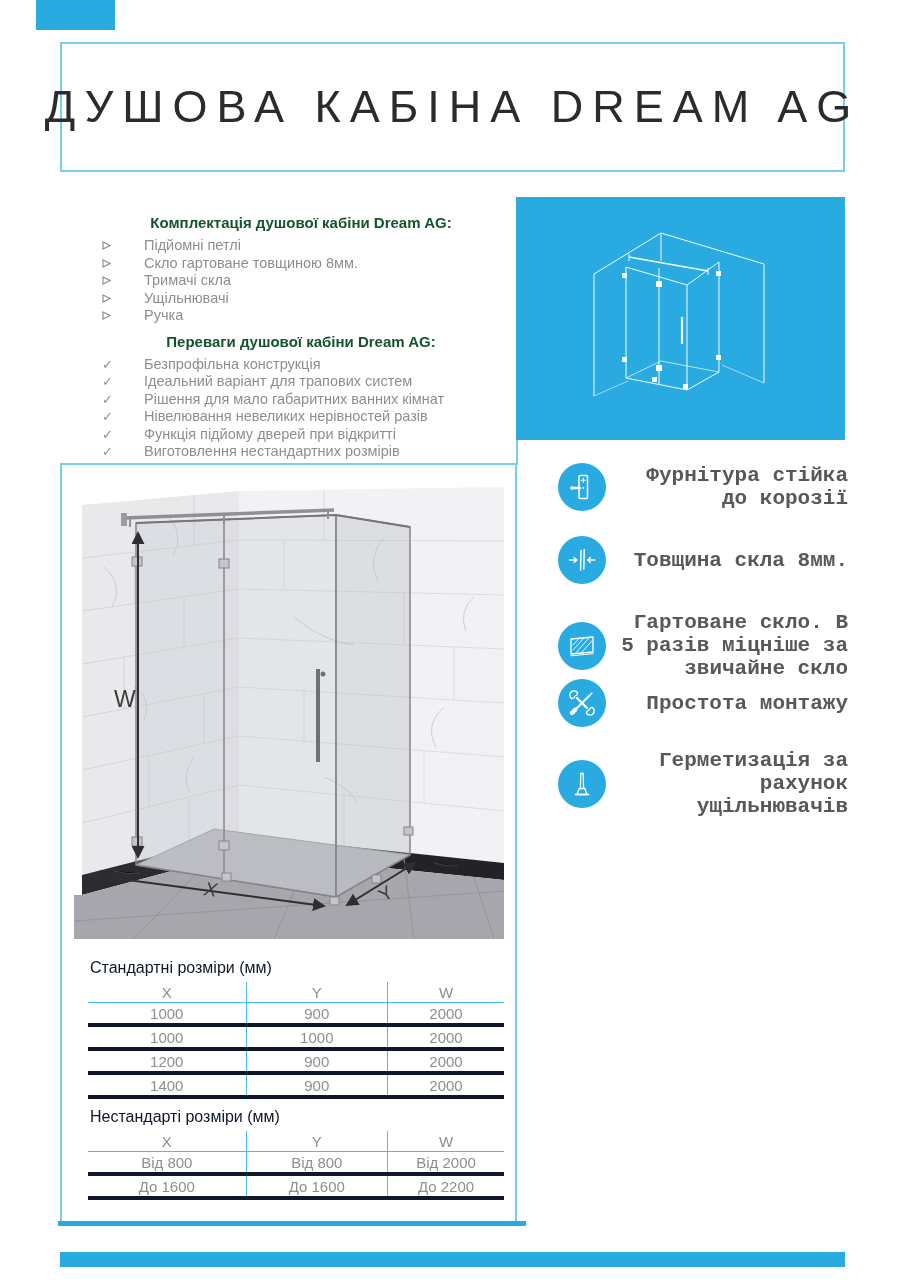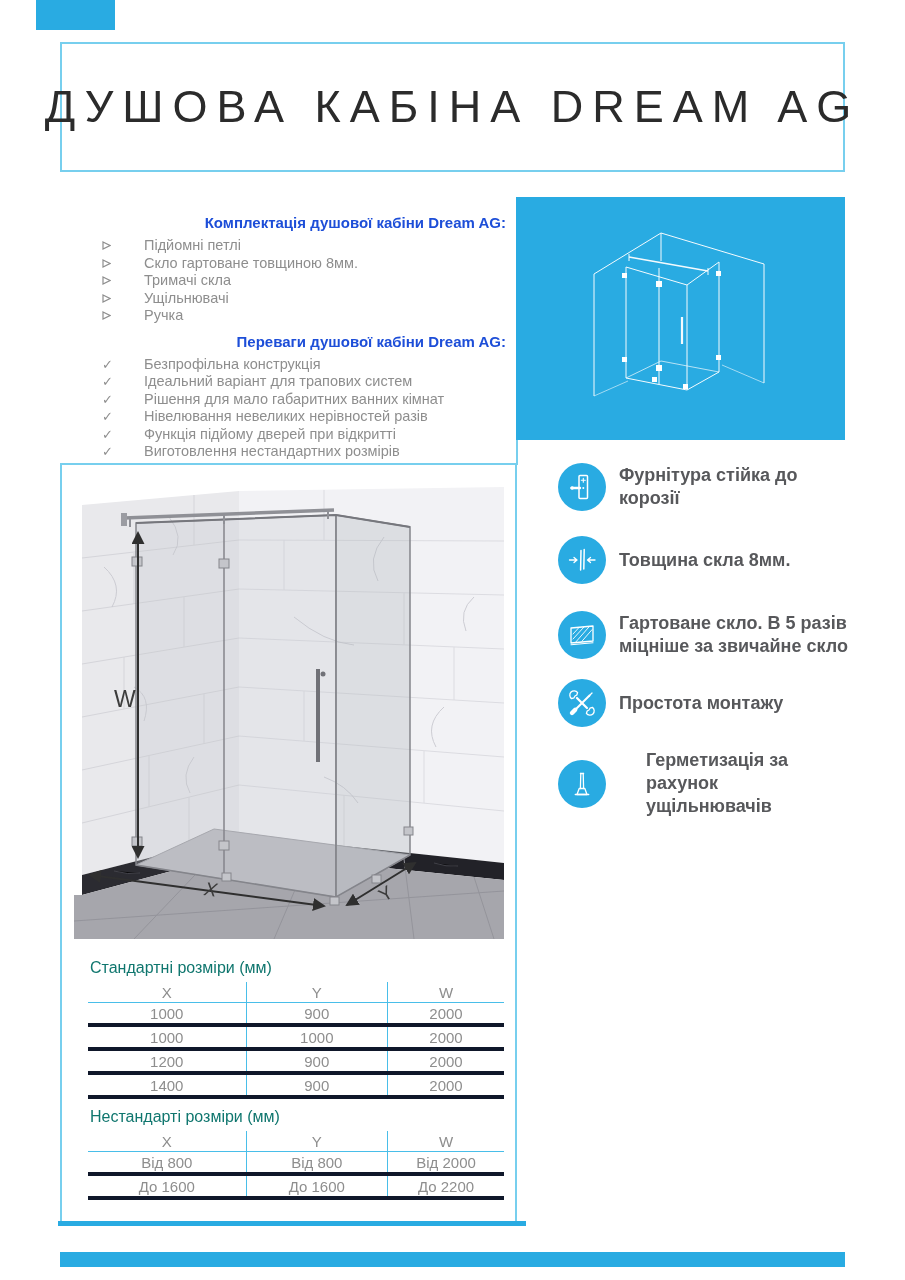--- a/index.html
+++ b/index.html
@@ -16,50 +16,50 @@
   .title-box{
     left:60px;top:42px;width:781px;height:126px;border:2px solid #77cfee;
     display:flex;align-items:center;justify-content:center;background:#fff;
   }
   .title-box h1{
     margin:0;font-size:45px;font-weight:400;letter-spacing:9px;color:#2b2b2b;
     white-space:nowrap;
   }
   
   .lists{left:96px;top:214px;width:410px;color:#8e8e8e;}
-  .list-heading{font-size:15px;font-weight:bold;color:#1d4ed8;text-align:right;margin:0 0 6px 0;}
+  .list-heading{font-size:15px;font-weight:bold;color:#14532d;text-align:center;margin:0 0 6px 0;}
   .list-heading.second{margin-top:8px;}
   .li-row{display:flex;align-items:flex-start;font-size:14.5px;line-height:17.5px;color:#8e8e8e;gap:24px;}
   .li-bullet{width:24px;flex:0 0 24px;text-align:left;padding-left:6px;box-sizing:border-box;}
   .li-bullet svg{margin-top:4px;}
   .check{color:#8e8e8e;font-family:"DejaVu Sans",sans-serif;font-size:13px;}
   
   .blue-box{left:516px;top:197px;width:329px;height:243px;background:#29abe2;}
   .v-connector{left:516px;top:440px;width:2px;height:25px;background:#77cfee;}
   
   .main-box{left:60px;top:463px;width:453px;height:758px;border:2px solid #77cfee;border-bottom:none;background:#fff;}
   .bottom-thick{left:58px;top:1221px;width:468px;height:5px;background:#29abe2;}
   .render-wrap{position:absolute;left:12px;top:12px;width:430px;height:462px;}
   
   .tables-wrap{position:absolute;left:26px;top:494px;width:416px;color:#8e8e8e;}
-  .table-title{font-size:16px;color:#0f766e;margin:0 0 5px 2px;font-weight:400;}
+  .table-title{font-size:16px;color:#0f172a;margin:0 0 5px 2px;font-weight:400;}
   .table-title.second{margin-top:9px;}
   table.dims{width:100%;border-collapse:collapse;table-layout:fixed;}
   table.dims th,table.dims td{
     font-weight:400;font-size:15px;color:#8e8e8e;text-align:center;
     height:20px;padding:0;border-bottom:4px solid #0f172a;
   }
   table.dims th{border-bottom:1px solid #49bee9;}
   table.dims .c2{border-left:1px solid #49bee9;border-right:1px solid #49bee9;}
   col.w1{width:38%;}col.w2{width:34%;}col.w3{width:28%;}
   
   .feature{position:absolute;left:558px;width:290px;display:flex;align-items:center;gap:13px;}
   .f-icon{width:48px;height:48px;border-radius:50%;background:#29abe2;flex:0 0 48px;
           display:flex;align-items:center;justify-content:center;}
-  .f-text{flex:1;text-align:left;font-size:18px;font-weight:bold;color:#57585b;line-height:23px;}
+  .f-text{flex:1;text-align:right;font-size:21px;font-weight:bold;color:#57585b;line-height:23px;font-family:Liberation Mono, monospace;}
   .ico{stroke:#fff;fill:none;stroke-width:1.5;stroke-linecap:round;stroke-linejoin:round;}
 </style>
 </head>
 <body>
 
 <div class="abs top-accent"></div>
 
 <div class="abs title-box">
   <h1>ДУШОВА КАБІНА DREAM AG</h1>
 </div>

